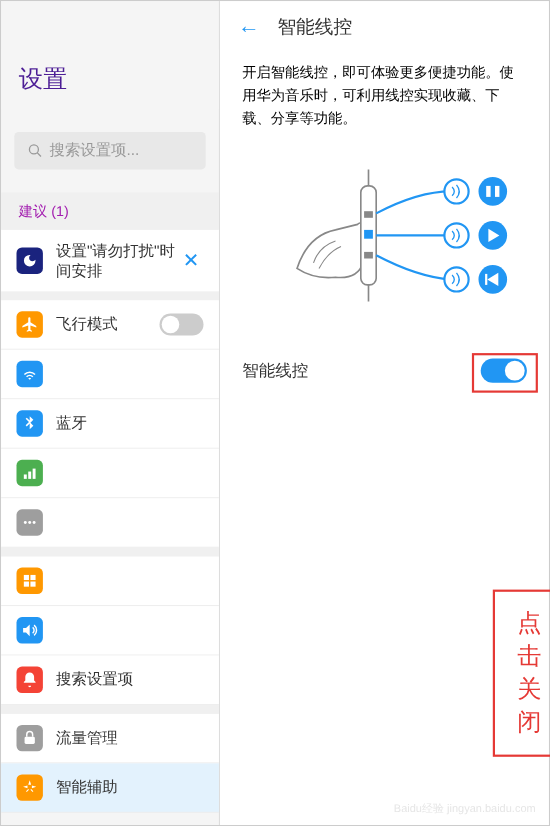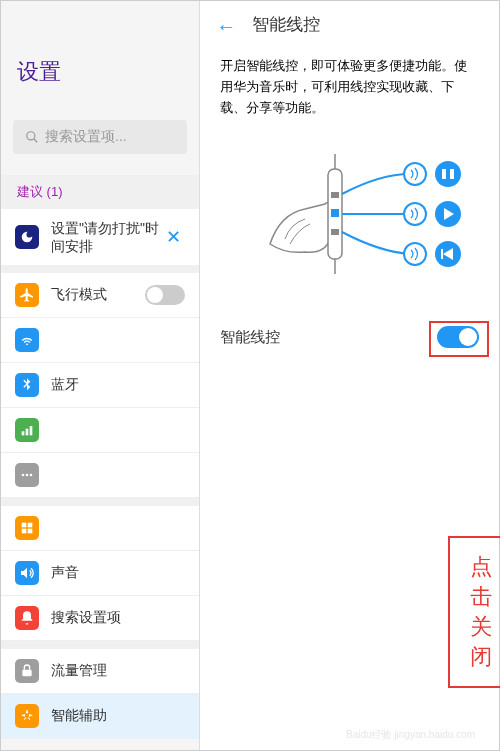--- a/index.html
+++ b/index.html
@@ -25,21 +25,21 @@
 .back-arrow { color: #2196f3; font-size: 20px; margin-right: 16px; }
 .right-title { font-size: 17px; font-weight: 500; color: #333; }
 .description { padding: 8px 20px 16px; font-size: 13px; color: #000000; line-height: 1.6; }
 .illustration { padding: 10px 20px 30px; display: flex; justify-content: center; }
 .toggle-row { display: flex; align-items: center; padding: 12px 20px; font-size: 15px; color: #333; }
 .toggle-row .label { flex: 1; }
 .toggle-on { width: 42px; height: 22px; border-radius: 11px; background: #2196f3; position: relative; }
 .toggle-on::after { content: ""; position: absolute; width: 18px; height: 18px; background: #fff; border-radius: 50%; top: 2px; right: 2px; }
 .red-box-toggle { position: absolute; border: 2px solid #e53935; top: 320px; right: 10px; width: 60px; height: 36px; pointer-events: none; }
 .annotation-box { position: absolute; border: 2px solid #e53935; padding: 14px 20px; color: #e53935; font-size: 22px; top: 535px; left: 248px; }
-.watermark { position: absolute; bottom: 8px; right: 24px; color: #ccc; font-size: 10px; opacity: 0.5; }
+.watermark { position: absolute; bottom: 8px; right: 12px; color: #ccc; font-size: 10px; opacity: 0.5; }
 .selected { background: #e3f2fd; }
 </style>
 </head>
 <body>
 
 <div class="container">
   <div class="left-panel">
     <div class="left-header">设置</div>
     <div class="search-box">
       <svg width="14" height="14" viewBox="0 0 24 24" fill="none" stroke="#999" stroke-width="2">
@@ -115,21 +115,20 @@
             </svg>
           </div>
         </div>
         <div class="list-item">
           <div class="icon-box" style="background:#2196f3">
             <svg width="16" height="16" viewBox="0 0 24 24">
               <path d="M3 9v6h4l5 5V4L7 9H3z" fill="#fff"></path>
               <path d="M16 8a5 5 0 010 8M18 5a9 9 0 010 14" fill="none" stroke="#fff" stroke-width="2"></path>
             </svg>
           </div>
-          <span class="label">声音</span>
         </div>
         <div class="list-item">
           <div class="icon-box" style="background:#f44336">
             <svg width="16" height="16" viewBox="0 0 24 24">
               <path d="M12 2a6 6 0 00-6 6v5l-2 2v1h16v-1l-2-2V8a6 6 0 00-6-6zm0 20a2 2 0 002-2h-4a2 2 0 002 2z" fill="#fff"></path>
             </svg>
           </div>
           <span class="label">搜索设置项</span>
         </div>
       </div>

